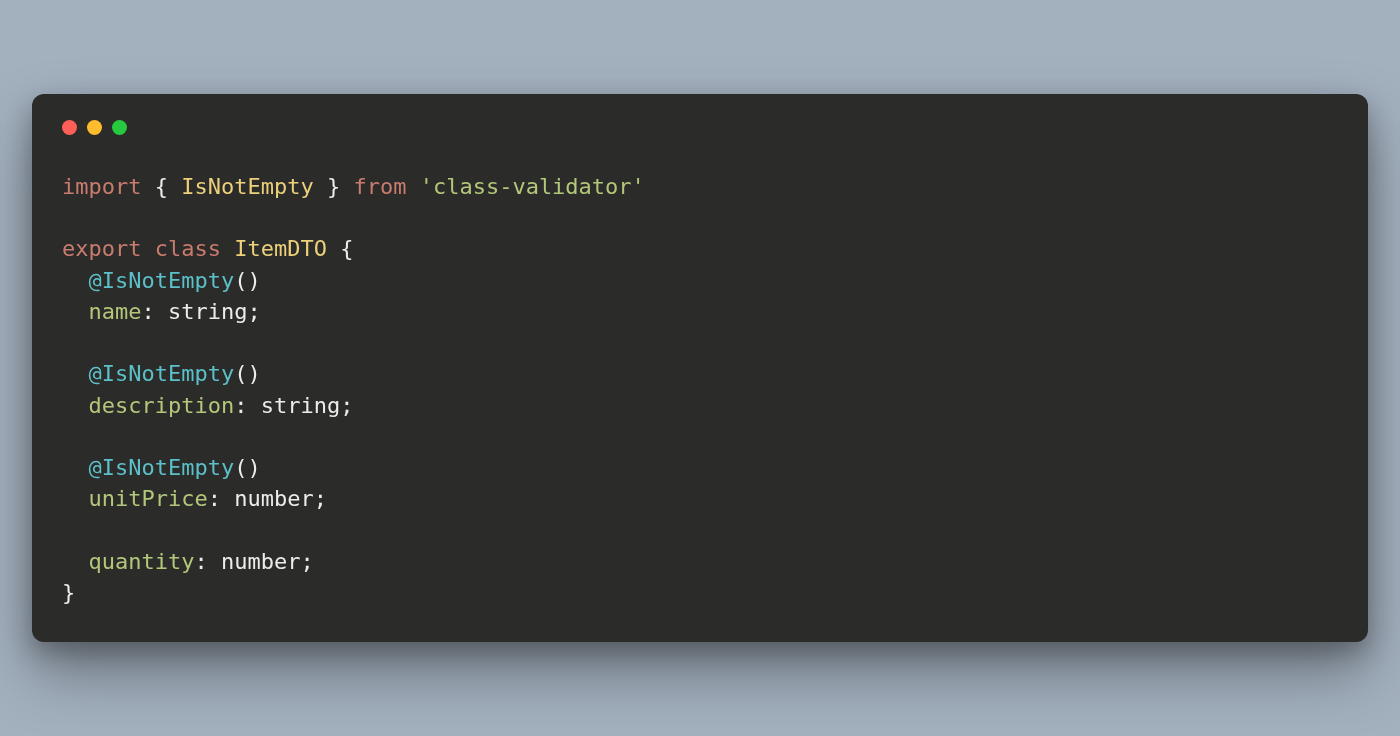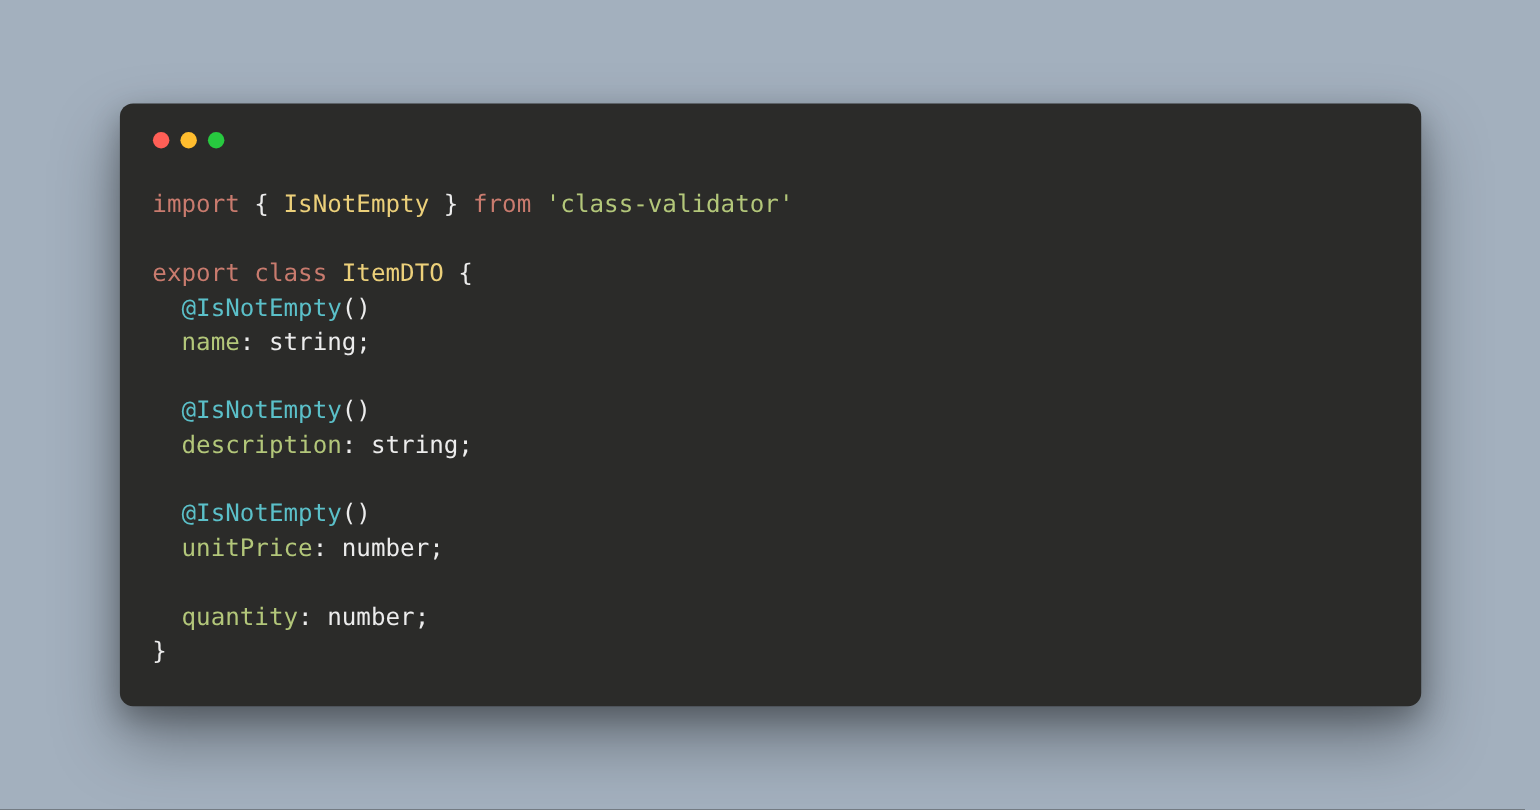--- a/index.html
+++ b/index.html
@@ -5,21 +5,21 @@
   * { margin: 0; padding: 0; box-sizing: border-box; }
   html, body { width: 1400px; height: 736px; }
   body {
     background: #a3b0be;
     display: flex;
     align-items: center;
     justify-content: center;
     font-family: ui-monospace, "SF Mono", "Menlo", "Consolas", monospace;
   }
   .window {
-    width: 1183px;
+    width: 1336px;
     background: #2b2b29;
     border-radius: 12px;
     box-shadow: 0 30px 60px rgba(0,0,0,0.35), 0 10px 25px rgba(0,0,0,0.25);
     padding: 26px 30px 34px 30px;
   }
   .dots { display: flex; gap: 10px; margin-bottom: 36px; }
   .dot { width: 15px; height: 15px; border-radius: 50%; }
   .dot.red    { background: #ff5f56; }
   .dot.yellow { background: #ffbd2e; }
   .dot.green  { background: #27c93f; }

